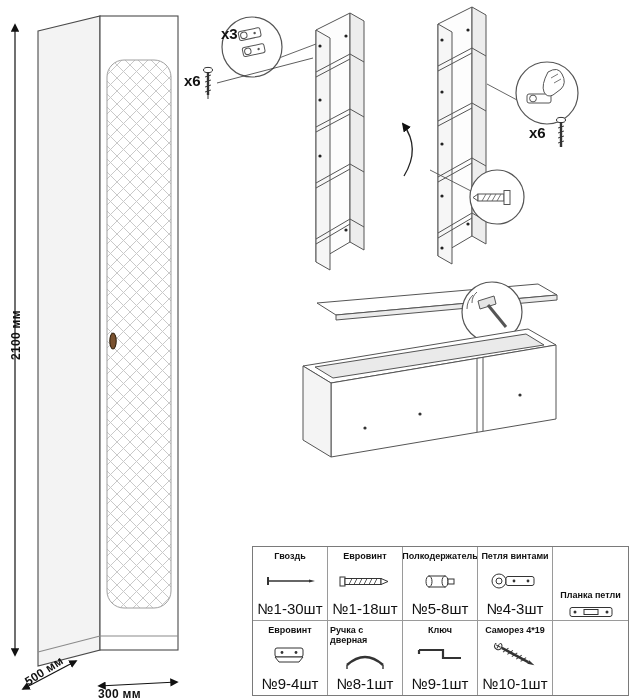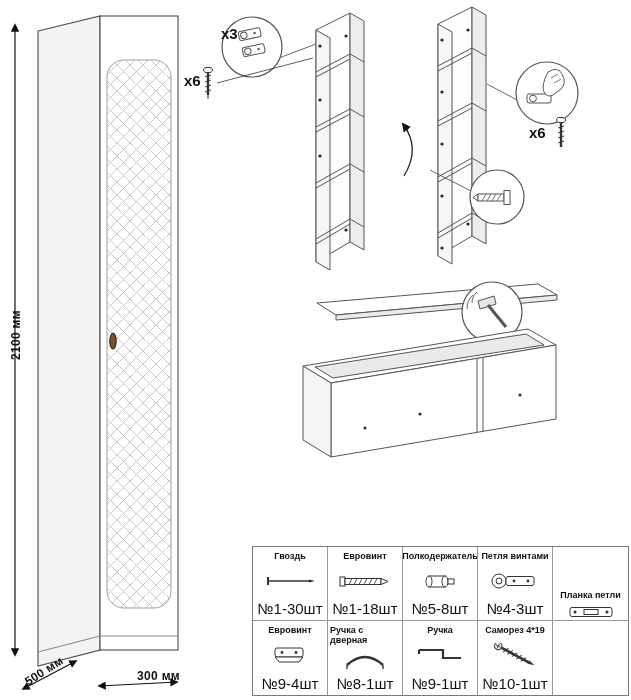--- a/index.html
+++ b/index.html
@@ -3,21 +3,21 @@
 <meta charset="utf-8">
 <style>
   * { margin:0; padding:0; box-sizing:border-box; }
   html,body { width:631px; height:700px; background:#ffffff; font-family:"Liberation Sans", sans-serif; }
   .canvas { position:relative; width:631px; height:700px; background:#ffffff; overflow:hidden; }
   .art { position:absolute; left:0; top:0; }
   .lbl { position:absolute; color:#111; white-space:nowrap; }
   .dim { font-size:12px; font-weight:bold; letter-spacing:.3px; }
   #dimH { left:-17px; top:328px; width:66px; text-align:center; transform:rotate(-90deg); }
   #dimD { left:13px; top:664px; width:62px; text-align:center; transform:rotate(-33deg); }
-  #dimW { left:98px; top:669px; width:82px; text-align:right; }
+  #dimW { left:98px; top:687px; width:82px; text-align:left; }
   .qtyLbl { font-size:15px; font-weight:bold; }
   #x3  { left:221px; top:25px; }
   #x6L { left:184px; top:72px; }
   #x6R { left:529px; top:124px; }
   .parts { position:absolute; left:252px; top:546px; width:377px; height:150px;
            display:grid; grid-template-columns:repeat(5,1fr); grid-template-rows:1fr 1fr;
            border:1px solid #7a7a7a; background:#fff; }
   .cell { border-right:1px solid #9a9a9a; border-bottom:1px solid #9a9a9a;
           display:flex; flex-direction:column; justify-content:space-between; align-items:center;
           padding:4px 2px 3px 2px; overflow:hidden; }
@@ -282,21 +282,21 @@
         <svg width="58" height="24" viewBox="0 0 58 24">
           <path d="M11,17 Q29,1 47,17" fill="none" stroke="#333" stroke-width="2.6"></path>
           <line x1="11" y1="17" x2="11" y2="21" stroke="#333" stroke-width="1.4"></line>
           <line x1="47" y1="17" x2="47" y2="21" stroke="#333" stroke-width="1.4"></line>
         </svg>
       </div>
       <div class="pqty">№8-1шт</div>
     </div>
 
     <div class="cell">
-      <div class="pname">Ручка</div>
+      <div class="pname">Ключ</div>
       <div class="picon">
         <svg width="58" height="24" viewBox="0 0 58 24">
           <polyline points="8,7 32,7 32,15 50,15" fill="none" stroke="#333" stroke-width="2.2"></polyline>
           <line x1="8" y1="7" x2="8" y2="11" stroke="#333" stroke-width="2.2"></line>
         </svg>
       </div>
       <div class="pqty">№9-1шт</div>
     </div>
 
     <div class="cell">

